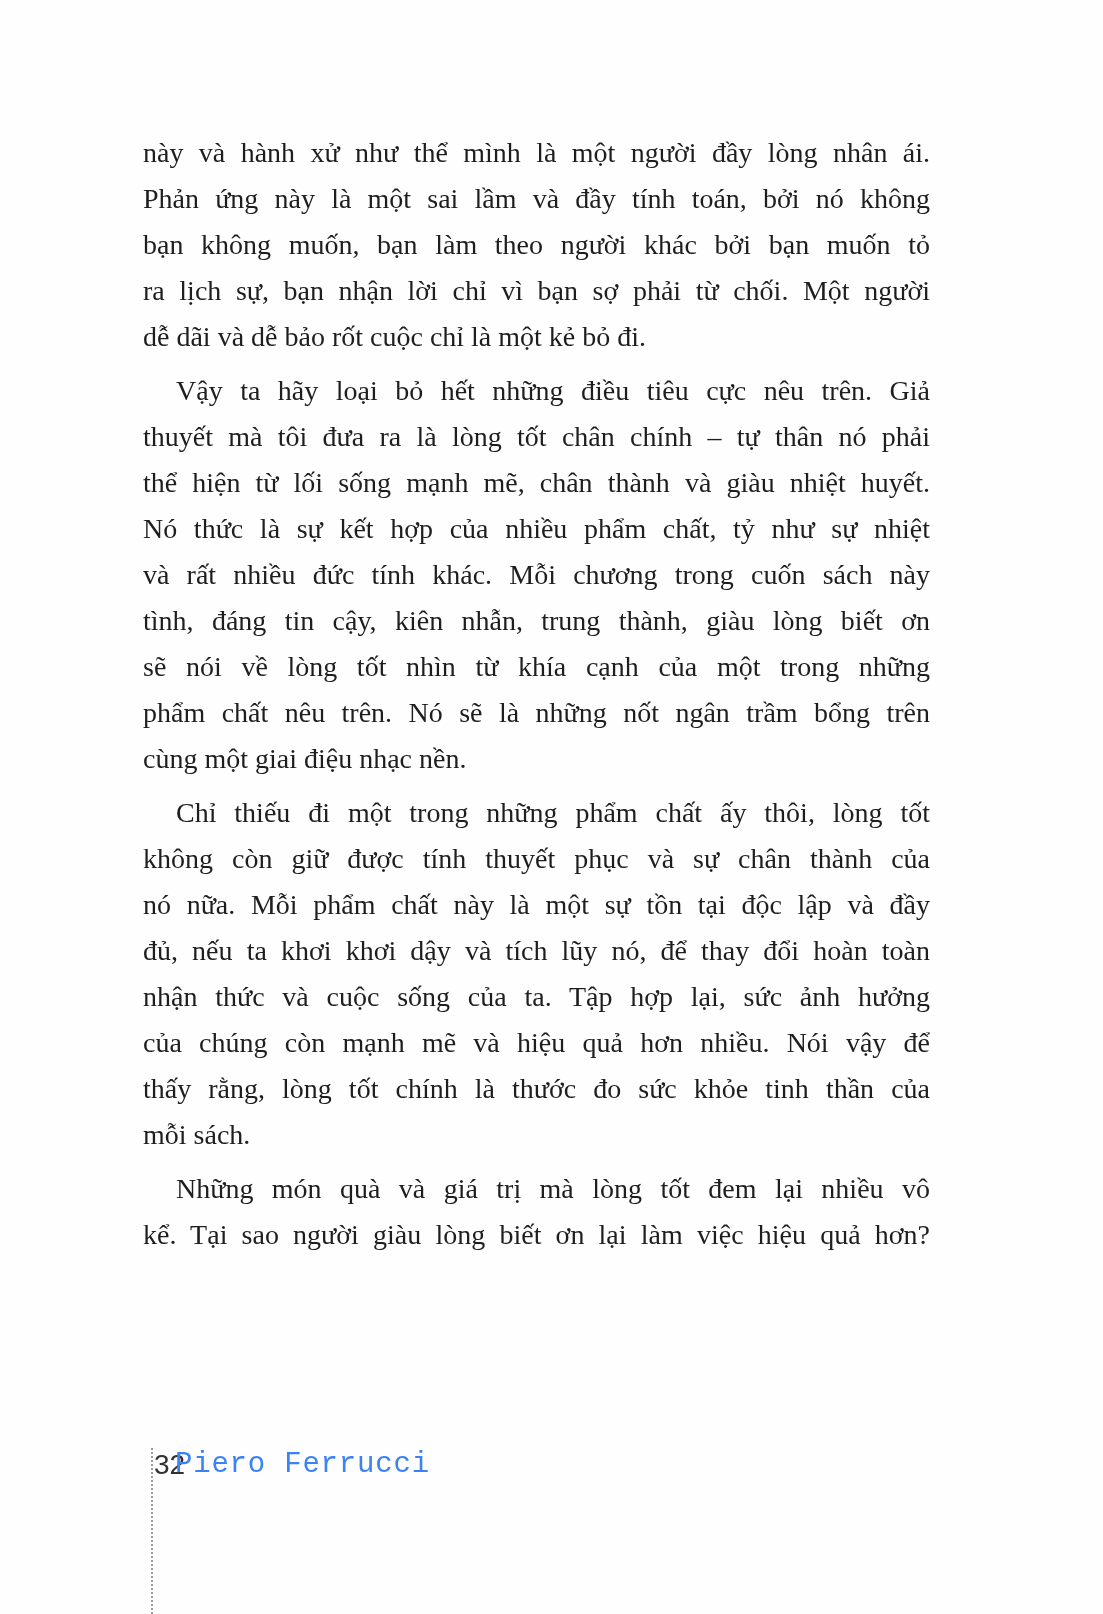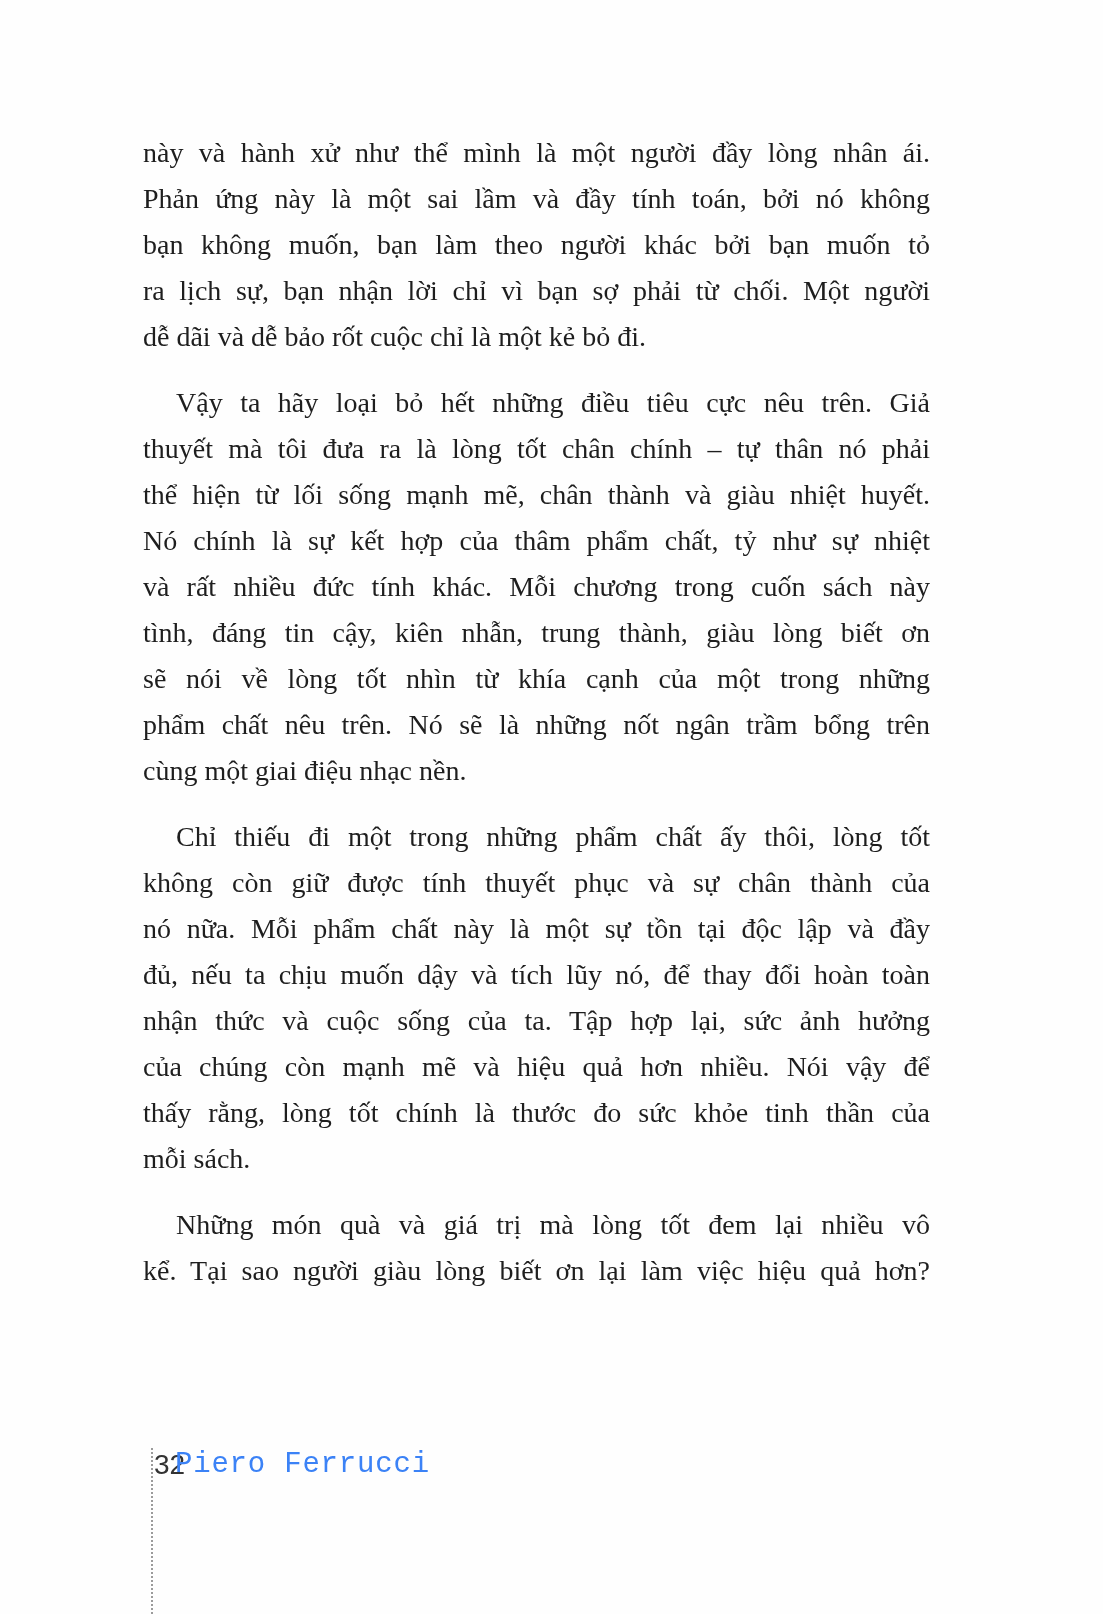--- a/index.html
+++ b/index.html
@@ -21,21 +21,21 @@
     top: 130px;
     width: 787px;
     font-size: 28px;
     line-height: 46px;
     color: #1e1e1e;
   }
   .para {
     margin: 0;
   }
   .para + .para {
-    margin-top: 20px;
+    margin-top: 8px;
   }
   .line {
     text-align: justify;
     text-align-last: justify;
     white-space: normal;
   }
   .line.last {
     text-align-last: left;
   }
   .para.indent .line:first-child {
@@ -80,32 +80,32 @@
         <div class="line">này và hành xử như thể mình là một người đầy lòng nhân ái.</div>
         <div class="line">Phản ứng này là một sai lầm và đầy tính toán, bởi nó không</div>
         <div class="line">bạn không muốn, bạn làm theo người khác bởi bạn muốn tỏ</div>
         <div class="line">ra lịch sự, bạn nhận lời chỉ vì bạn sợ phải từ chối. Một người</div>
         <div class="line last">dễ dãi và dễ bảo rốt cuộc chỉ là một kẻ bỏ đi.</div>
       </div>
       <div class="para indent">
         <div class="line">Vậy ta hãy loại bỏ hết những điều tiêu cực nêu trên. Giả</div>
         <div class="line">thuyết mà tôi đưa ra là lòng tốt chân chính – tự thân nó phải</div>
         <div class="line">thể hiện từ lối sống mạnh mẽ, chân thành và giàu nhiệt huyết.</div>
-        <div class="line">Nó chính là sự kết hợp của thâm phẩm chất, tỷ như sự nhiệt</div>
+        <div class="line">Nó thức là sự kết hợp của nhiều phẩm chất, tỷ như sự nhiệt</div>
         <div class="line">và rất nhiều đức tính khác. Mỗi chương trong cuốn sách này</div>
         <div class="line">tình, đáng tin cậy, kiên nhẫn, trung thành, giàu lòng biết ơn</div>
         <div class="line">sẽ nói về lòng tốt nhìn từ khía cạnh của một trong những</div>
         <div class="line">phẩm chất nêu trên. Nó sẽ là những nốt ngân trầm bổng trên</div>
         <div class="line last">cùng một giai điệu nhạc nền.</div>
       </div>
       <div class="para indent">
         <div class="line">Chỉ thiếu đi một trong những phẩm chất ấy thôi, lòng tốt</div>
         <div class="line">không còn giữ được tính thuyết phục và sự chân thành của</div>
         <div class="line">nó nữa. Mỗi phẩm chất này là một sự tồn tại độc lập và đầy</div>
-        <div class="line">đủ, nếu ta chịu muốn dậy và tích lũy nó, để thay đổi hoàn toàn</div>
+        <div class="line">đủ, nếu ta khơi khơi dậy và tích lũy nó, để thay đổi hoàn toàn</div>
         <div class="line">nhận thức và cuộc sống của ta. Tập hợp lại, sức ảnh hưởng</div>
         <div class="line">của chúng còn mạnh mẽ và hiệu quả hơn nhiều. Nói vậy để</div>
         <div class="line">thấy rằng, lòng tốt chính là thước đo sức khỏe tinh thần của</div>
         <div class="line last">mỗi sách.</div>
       </div>
       <div class="para indent">
         <div class="line">Những món quà và giá trị mà lòng tốt đem lại nhiều vô</div>
         <div class="line">kể. Tại sao người giàu lòng biết ơn lại làm việc hiệu quả hơn?</div>
       </div>
     </div>

